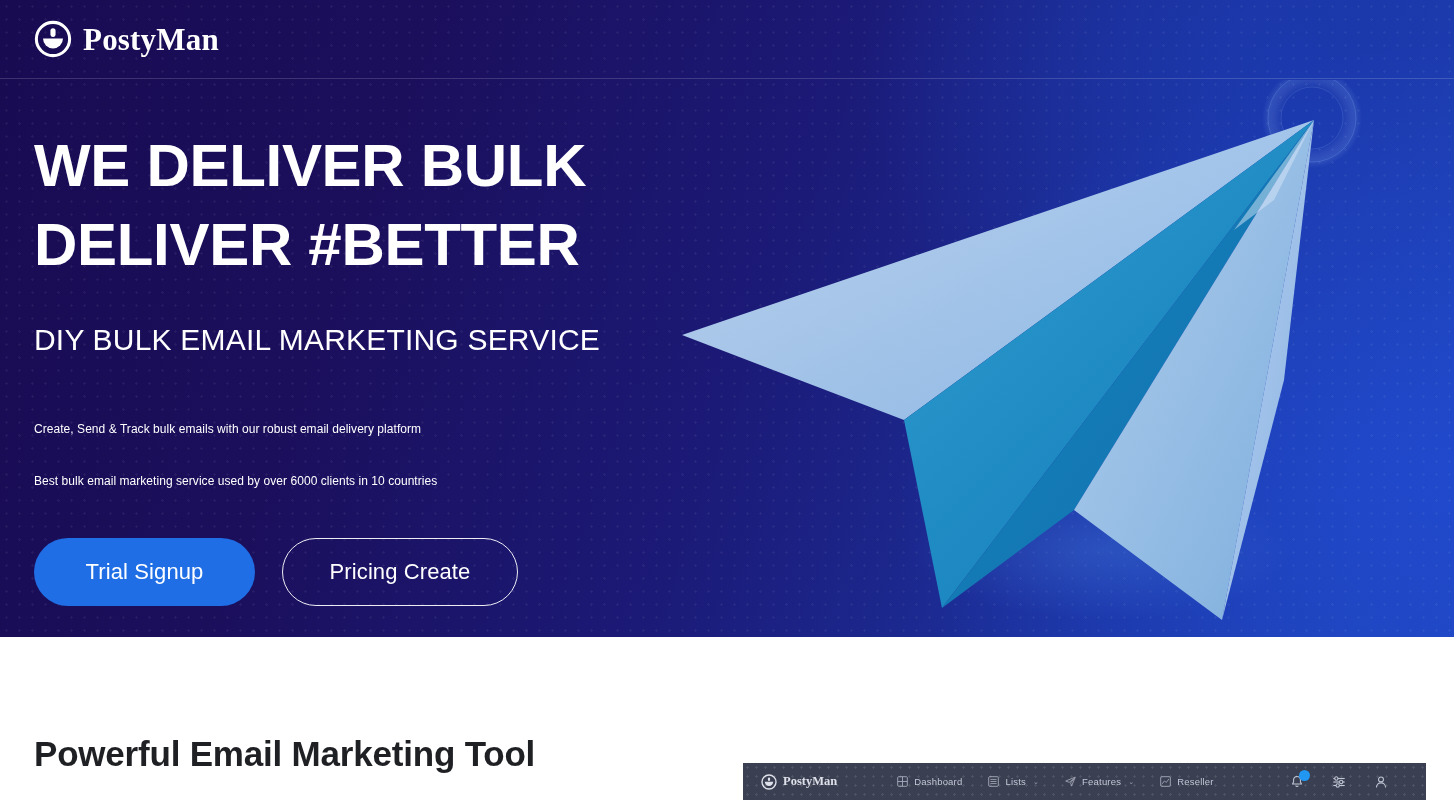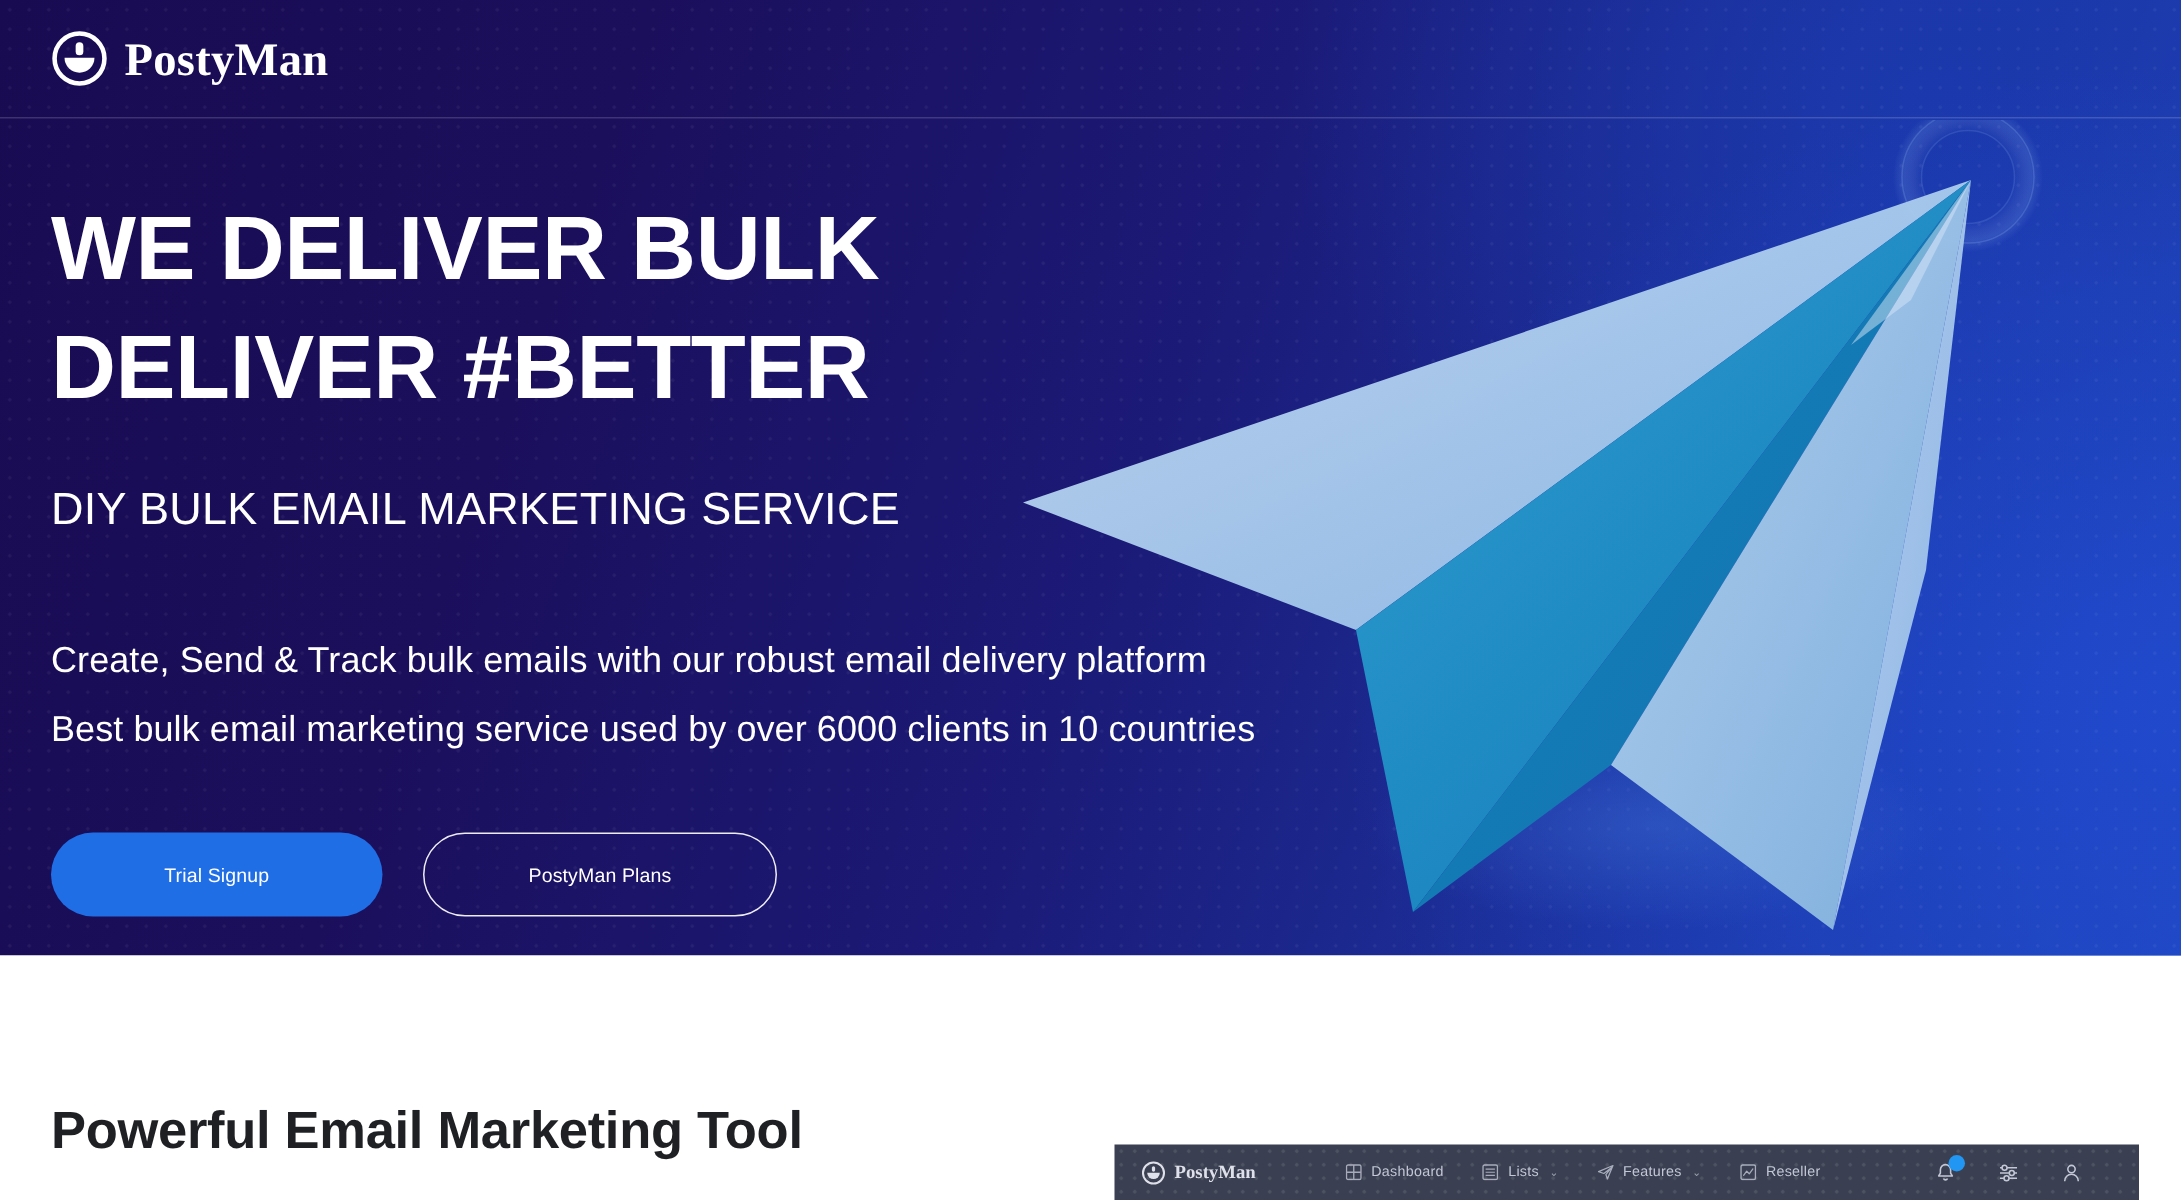--- a/index.html
+++ b/index.html
@@ -100,39 +100,40 @@
     font-size: 30px;
     font-weight: 400;
     letter-spacing: 0.2px;
     margin-top: 39px;
   }
   .hero-lead {
     margin-top: 61px;
   }
   .hero-lead p {
     color: #ffffff;
-    font-size: 24px;
+    font-size: 12px;
     font-weight: 400;
     line-height: 1.92;
     letter-spacing: 0.05px;
+    margin-top: 29px;
   }
 
   .hero-actions {
     display: flex;
     align-items: center;
     gap: 27px;
     margin-top: 45px;
   }
   .btn {
     display: inline-flex;
     align-items: center;
     justify-content: center;
-    height: 56px;
+    height: 68px;
     border-radius: 40px;
-    font-size: 13px;
+    font-size: 22px;
     font-weight: 400;
     letter-spacing: 0.1px;
     cursor: pointer;
     text-decoration: none;
     user-select: none;
   }
   .btn-primary {
     width: 221px;
     background: #1f6ee6;
     color: #ffffff;
@@ -323,21 +324,21 @@
 
     <h2 class="hero-subtitle">DIY BULK EMAIL MARKETING SERVICE</h2>
 
     <div class="hero-lead">
       <p>Create, Send &amp; Track bulk emails with our robust email delivery platform</p>
       <p>Best bulk email marketing service used by over 6000 clients in 10 countries</p>
     </div>
 
     <div class="hero-actions">
       <a class="btn btn-primary" href="#">Trial Signup</a>
-      <a class="btn btn-outline" href="#">PostyMan Plans</a>
+      <a class="btn btn-outline" href="#">Pricing Create</a>
     </div>
   </div>
 </section>
 
 <section class="lower">
   <h2 class="section-heading">Powerful Email Marketing Tool</h2>
 </section>
 
 <div class="dash-preview">
   <div class="dash-brand">

